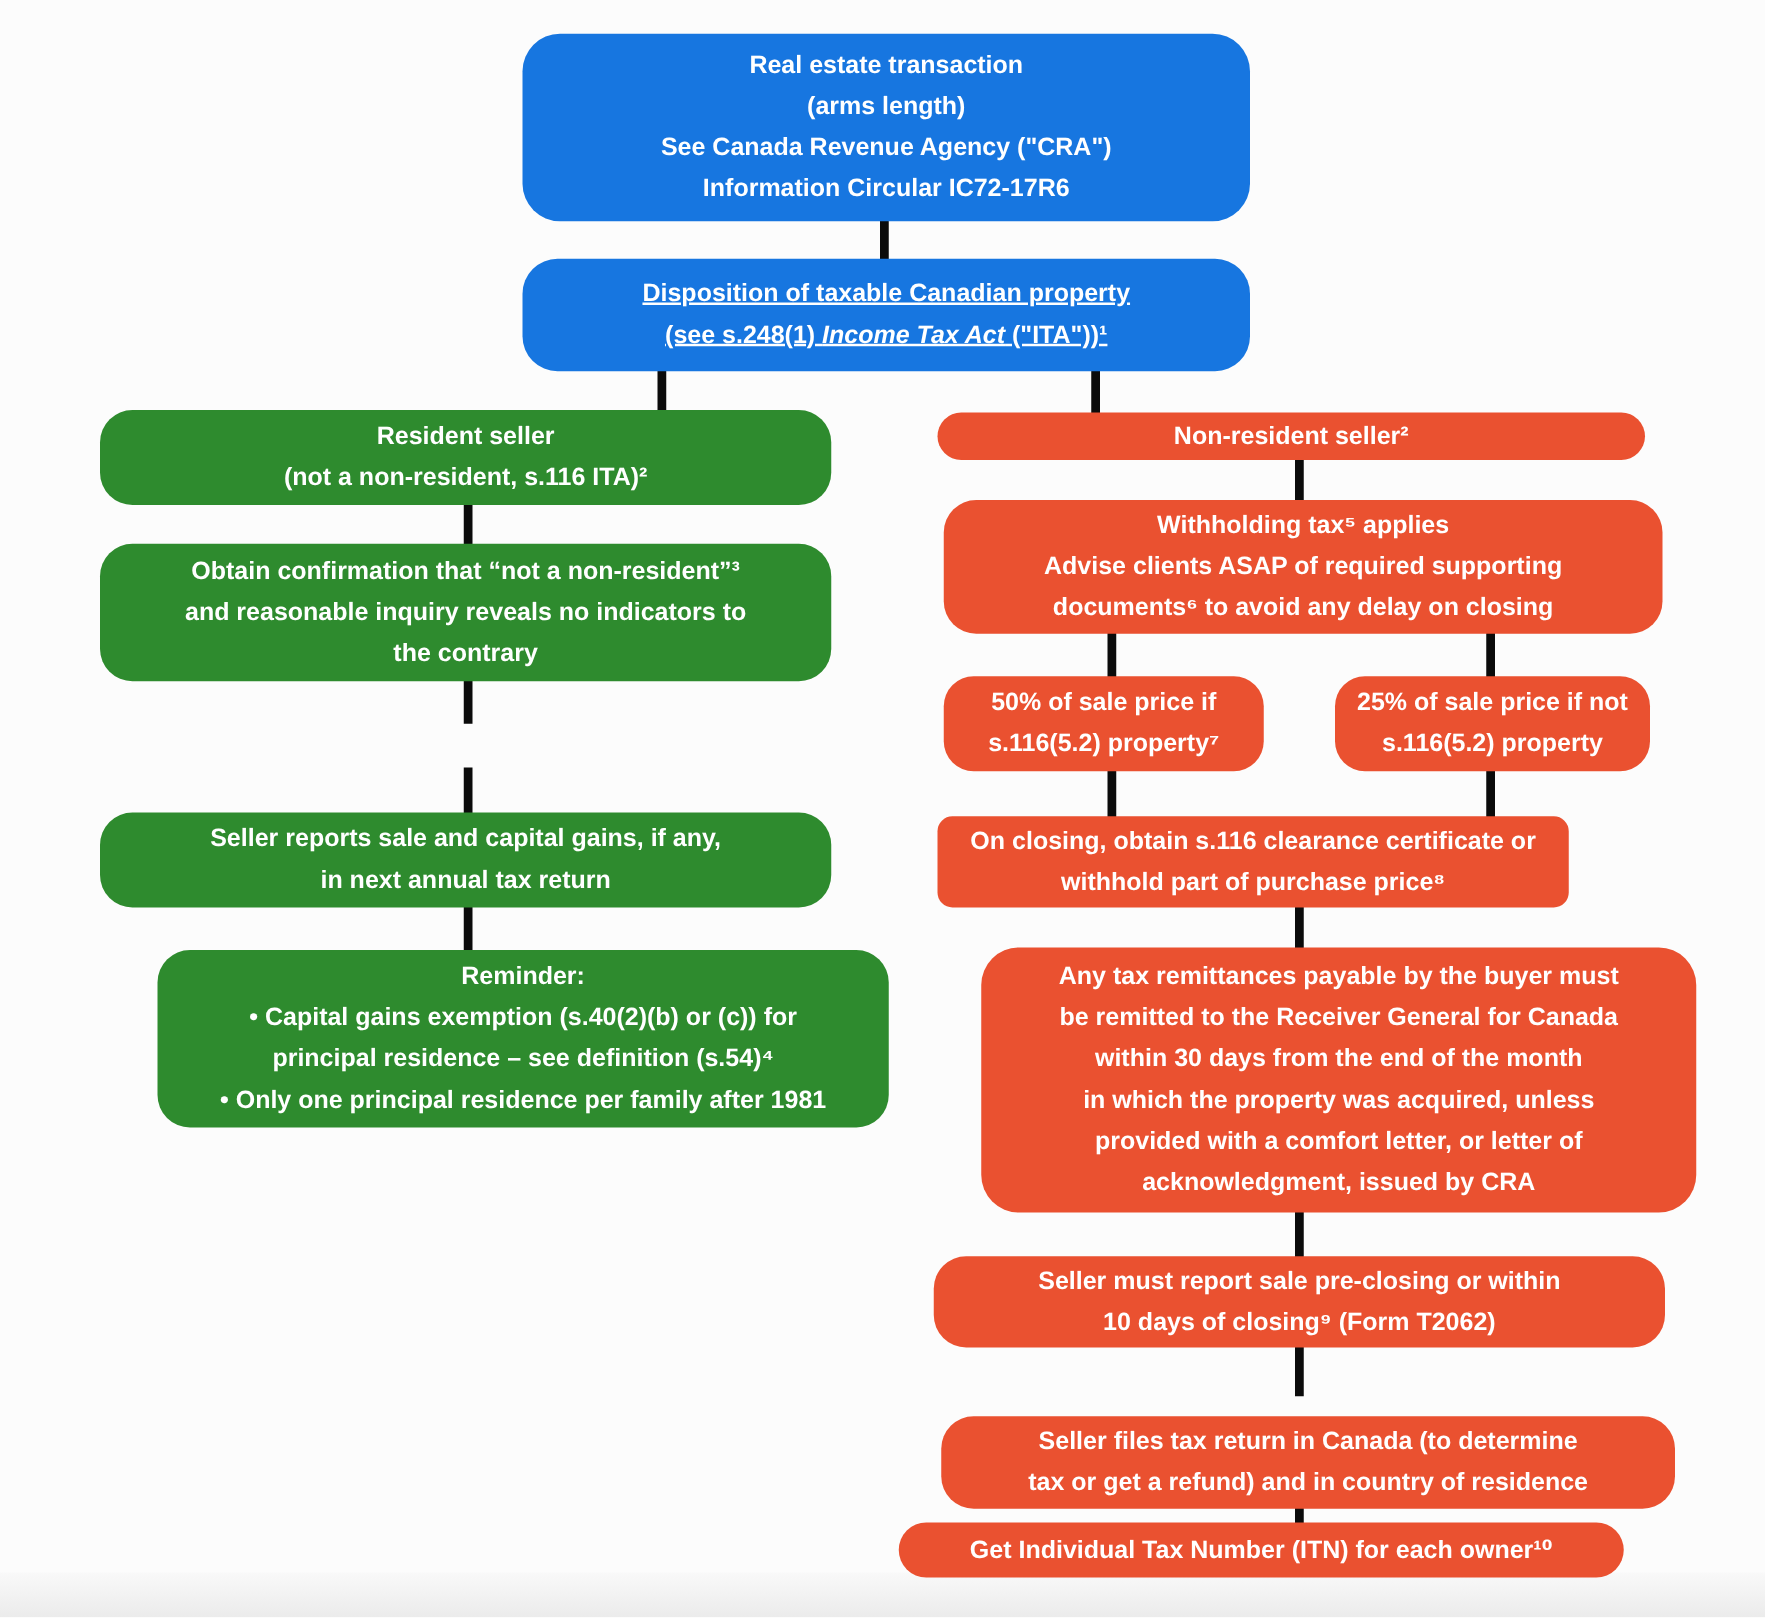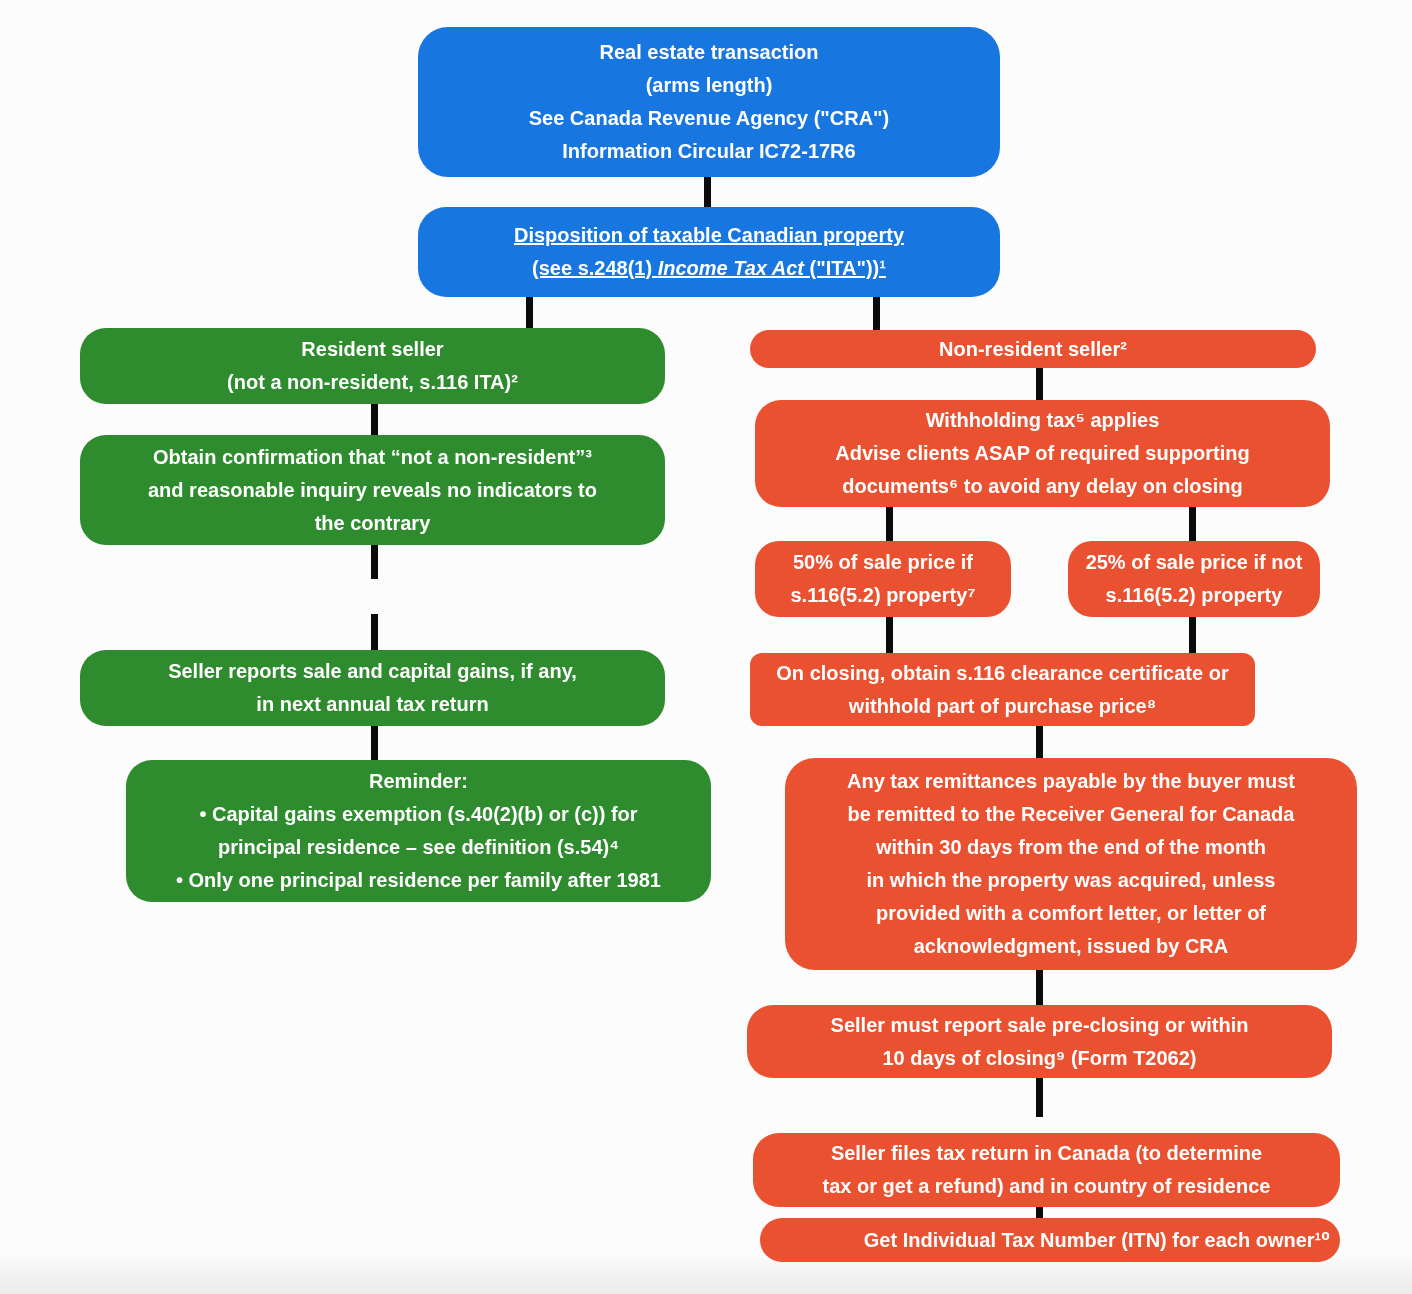--- a/index.html
+++ b/index.html
@@ -144,17 +144,17 @@
   <div class="node orange" style="left:747px; top:1005px; width:585px; height:73px; border-radius:26px;">
     <span class="line">Seller must report sale pre-closing or within
 10 days of closing⁹ (Form T2062)</span>
   </div>
 
   <div class="node orange" style="left:753px; top:1113px; width:587px; height:74px; border-radius:26px;margin-top:20px;">
     <span class="line">Seller files tax return in Canada (to determine
 tax or get a refund) and in country of residence</span>
   </div>
 
-  <div class="node orange" style="left:760px; top:1218px; width:580px; height:44px; border-radius:22px;justify-content:flex-end;">
+  <div class="node orange" style="left:719px; top:1218px; width:580px; height:44px; border-radius:22px;">
     <span class="line">Get Individual Tax Number (ITN) for each owner¹⁰</span>
   </div>
 
 </div>
 
 </body></html>

